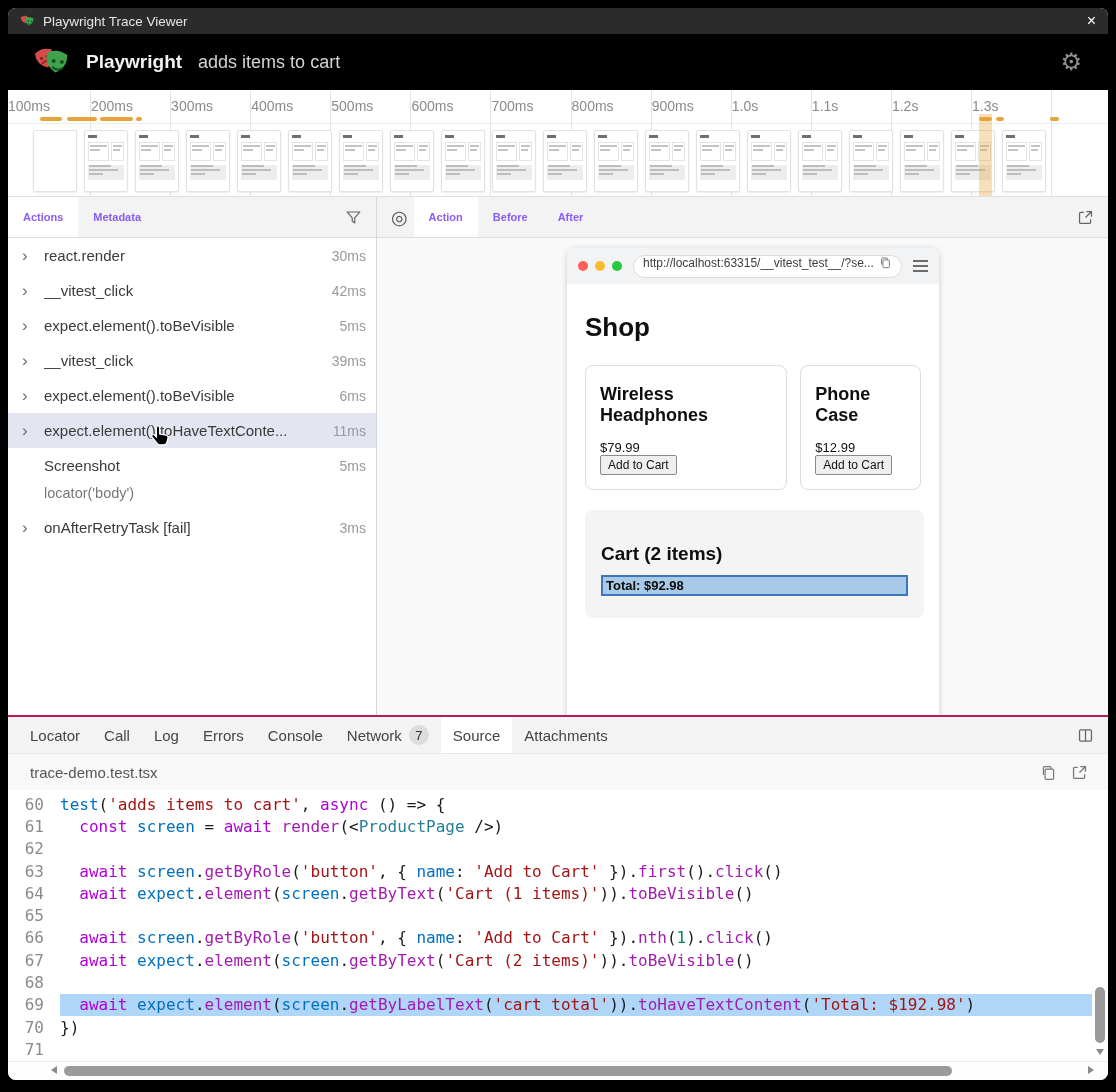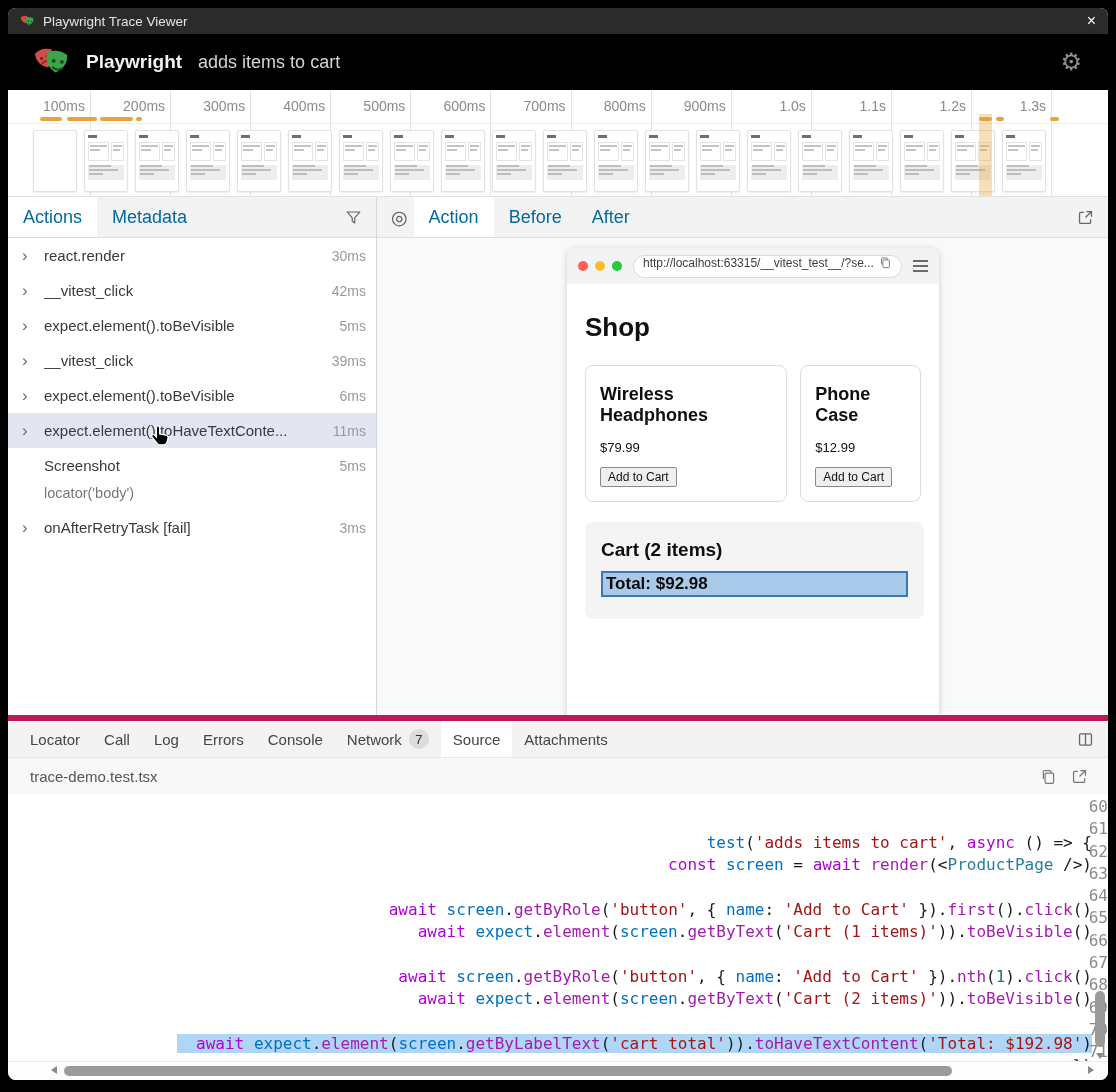--- a/index.html
+++ b/index.html
@@ -16,21 +16,21 @@
   
   .appheader{height:56px;background:#000;display:flex;align-items:center;padding:0 26px;gap:16px;flex:0 0 auto;}
   .app-name{color:#f2f2f2;font-size:19px;font-weight:bold;}
   .test-title{color:#d4d4d4;font-size:18px;}
   .gear{margin-left:auto;color:#8f8f8f;font-size:24px;line-height:1;}
 
   
   .timeline{height:106px;background:#fff;position:relative;flex:0 0 auto;border-bottom:1px solid #e0e0e0;}
   .ruler{position:absolute;inset:0;display:flex;}
   .ruler-cell{flex:0 0 80.1px;border-right:1px solid #e3e3e3;box-sizing:border-box;color:#8a8a8a;
-              font-size:14px;text-align:right;padding:8px 5px 0 0;}
+              font-size:14px;text-align:left;padding:8px 5px 0 0;}
   .ruler-cell.first{flex:0 0 83px;}
   .ruler-fill{flex:1;}
   .ruler-underline{position:absolute;left:0;right:0;top:33px;height:1px;background:#ededed;}
   .tl-mark{position:absolute;top:27px;height:4px;background:#e8a33d;border-radius:2px;}
   .tl-band{position:absolute;top:24px;bottom:0;background:rgba(233,162,57,.35);}
   .film{position:absolute;left:25px;top:40px;display:flex;gap:7px;}
   .thumb{width:44px;height:62px;background:#fff;border:1px solid #e2e2e2;border-radius:2px;
          box-shadow:0 1px 2px rgba(0,0,0,.08);box-sizing:border-box;padding:4px 3px;flex:0 0 auto;}
   .t-h{width:9px;height:3px;background:#6f6f6f;margin-bottom:4px;}
   .t-r{display:flex;gap:2px;margin-bottom:4px;}
@@ -38,21 +38,21 @@
   .t-b1{width:19px;} .t-b2{width:11px;}
   .t-b1 i,.t-b2 i,.t-c i{display:block;height:2px;background:#c3c3c3;margin:2px 1px 0;}
   .t-c{width:100%;height:15px;background:#ededed;margin-top:1px;}
   .t-c i{background:#bdbdbd;width:60%;}
 
   
   .main{display:flex;height:518px;flex:0 0 auto;}
   .actions-panel{width:369px;flex:0 0 auto;border-right:1px solid #d8d8d8;box-sizing:border-box;
                  display:flex;flex-direction:column;background:#fff;}
   .panel-tabs{height:40px;background:#f3f3f3;border-bottom:1px solid #ddd;display:flex;align-items:stretch;flex:0 0 auto;}
-  .ptab{display:flex;align-items:center;padding:0 15px;font-size:18px;color:#0369a1;}
+  .ptab{display:flex;align-items:center;padding:0 15px;font-size:11px;color:#8b5cf6;font-weight:bold;}
   .ptab.sel{background:#fff;}
   .icon-right{margin-left:auto;align-self:center;margin-right:14px;display:flex;}
   .arow{height:35px;display:flex;align-items:center;padding:0 10px 0 14px;font-size:15px;color:#3a3a3a;}
   .arow.sel{background:#e3e5f0;}
   .chev{width:22px;color:#6e6e6e;font-size:17px;flex:0 0 auto;}
   .alabel{white-space:nowrap;overflow:hidden;}
   .adur{margin-left:auto;color:#999;font-size:14px;padding-left:8px;}
   .asub{height:27px;line-height:20px;padding-left:36px;color:#777;font-size:14.5px;}
 
   
@@ -70,45 +70,45 @@
             display:flex;padding:0 9px;gap:6px;min-width:0;box-sizing:border-box;}
   .url-text{font-size:12px;color:#3c3c3c;white-space:nowrap;overflow:hidden;flex:1;}
   .burger{display:flex;flex-direction:column;gap:3px;margin-left:4px;}
   .burger i{display:block;width:15px;height:2px;background:#6b6b6b;}
   .bpage{padding:24px 18px 0;}
   .shop-title{font-size:26px;font-weight:bold;color:#0f0f0f;margin:4px 0 22px;}
   .cards{display:flex;gap:13px;}
   .pcard{border:1px solid #ddd;border-radius:8px;padding:14px;box-sizing:border-box;background:#fff;}
   .pcard.c1{width:203px;} .pcard.c2{width:121px;}
   .pname{font-size:18px;font-weight:bold;line-height:1.18;margin:4px 0 14px;color:#0f0f0f;}
-  .pprice{font-size:13px;color:#111;margin-bottom:12px;}
+  .pprice{font-size:13px;color:#111;}
   .addbtn{display:inline-block;font-size:12px;color:#111;border:1px solid #8a8a8a;background:#efefef;
           padding:2px 7px;border-radius:2px;font-family:"Liberation Sans",sans-serif;}
   .cartcard{margin-top:20px;background:#f4f4f4;border-radius:8px;padding:14px 16px 22px;width:339px;box-sizing:border-box;}
-  .cart-title{font-size:19px;font-weight:bold;margin:3px 0 10px;color:#0f0f0f;}
+  .cart-title{font-size:19px;font-weight:bold;margin:19px 0 10px;color:#0f0f0f;}
   .cart-list{margin:0;padding-left:28px;font-size:12.5px;line-height:1.5;color:#1a1a1a;}
-  .cart-total{margin-top:10px;background:#a9c9e9;border:2px solid #3c78b8;font-weight:bold;font-size:17px;
+  .cart-total{margin-top:10px;background:#a9c9e9;border:2px solid #3c78b8;font-weight:bold;font-size:13px;
               padding:1px 3px;color:#0b0b0b;}
 
   
-  .bottom-tabs{height:36px;background:#f3f3f3;border-top:6px solid #be185d;display:flex;align-items:stretch;
+  .bottom-tabs{height:36px;background:#f3f3f3;border-top:2px solid #be185d;display:flex;align-items:stretch;
                padding-left:10px;flex:0 0 auto;}
   .btab{display:flex;align-items:center;gap:7px;padding:0 12px;font-size:15px;color:#444;}
   .btab.sel{background:#fff;}
   .badge{width:20px;height:20px;border-radius:50%;background:#dcdcdc;font-size:13px;display:flex;
          align-items:center;justify-content:center;color:#333;}
 
   
   .file-header{height:36px;background:#f8f8f8;border-top:1px solid #e8e8e8;display:flex;align-items:center;
                padding:0 14px 0 22px;gap:16px;flex:0 0 auto;font-size:15px;color:#555;}
 
   
   .code-area{flex:1;position:relative;background:#fff;overflow:hidden;padding-top:3px;
              font-family:"DejaVu Sans Mono","Liberation Mono",monospace;font-size:16px;}
-  .cline{display:flex;height:22.3px;align-items:flex-end;flex-direction:column;}
+  .cline{display:flex;height:22.3px;align-items:center;}
   .gut{flex:0 0 36px;text-align:right;color:#8a8a8a;}
   .ctext{margin-left:16px;white-space:pre;flex:1;height:100%;display:flex;align-items:center;margin-right:16px;}
   .cline.hl .ctext{background:#b0d6f7;}
   .tk{color:#af00db}.ti{color:#0070c1}.tf{color:#a21caf}.ts{color:#a31515}
   .tt{color:#267f99}.tn{color:#098658}.tp{color:#1b1b1b}
   .vthumb{position:absolute;right:3px;top:197px;width:10px;height:56px;background:#9a9a9a;border-radius:5px;}
   .varrow{position:absolute;right:4px;top:259px;width:0;height:0;border-left:4px solid transparent;
           border-right:4px solid transparent;border-top:6px solid #8a8a8a;}
 
   

